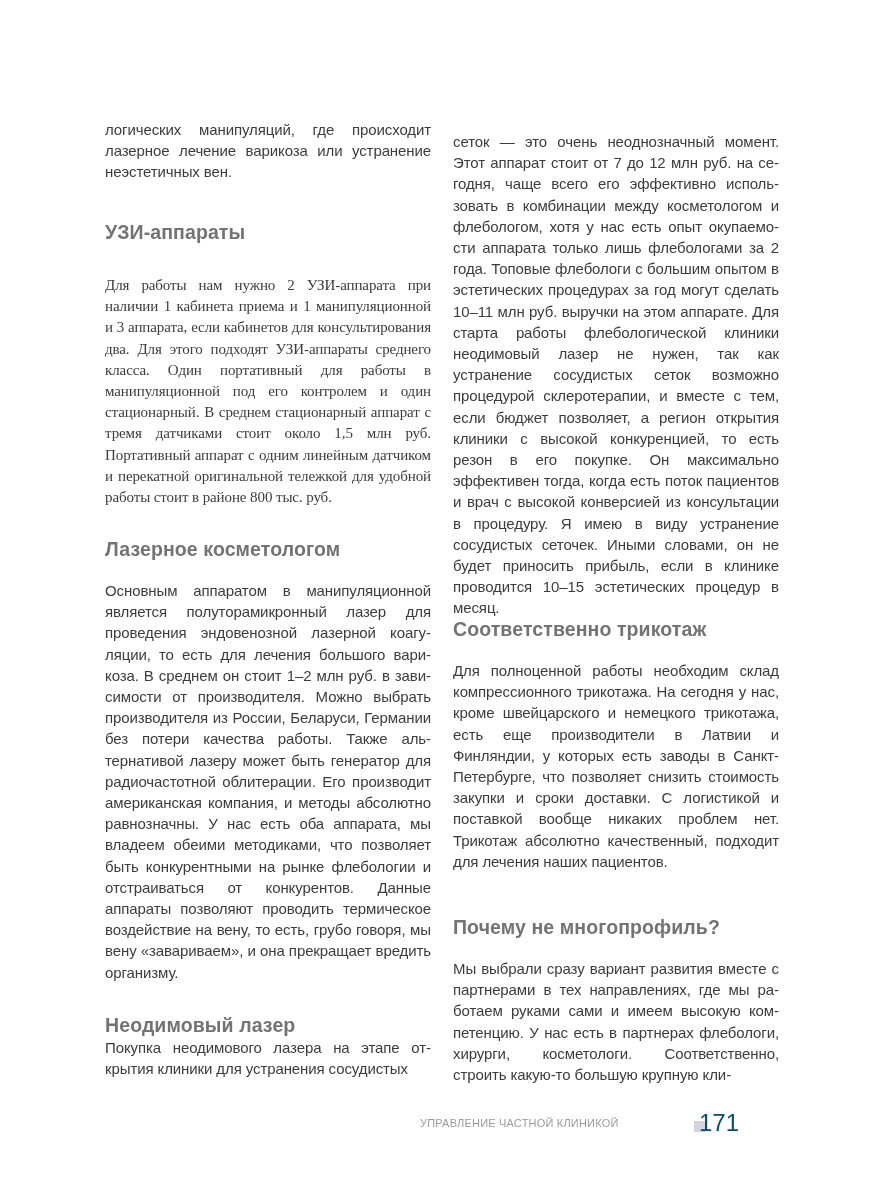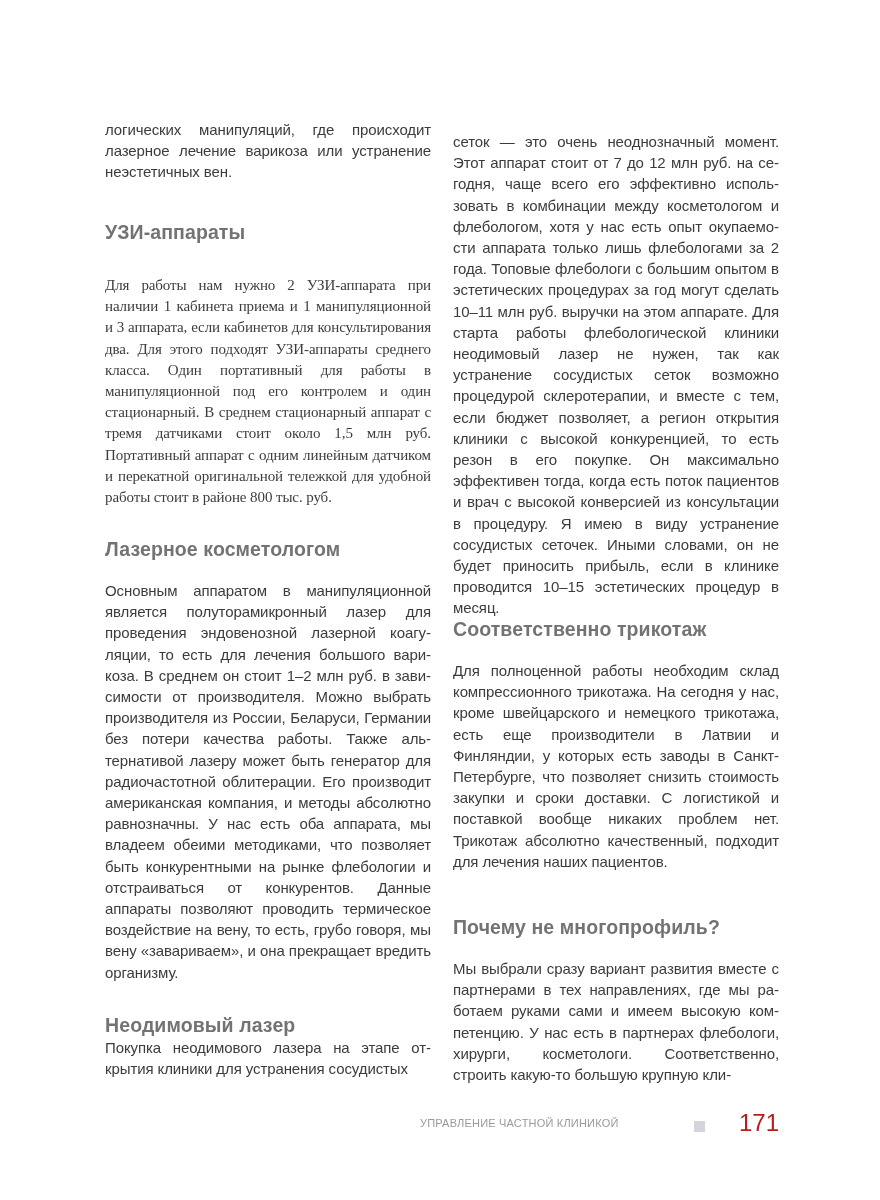--- a/index.html
+++ b/index.html
@@ -82,24 +82,24 @@
     .footer-marker {
       position: absolute;
       left: 694px;
       top: 12px;
       width: 11px;
       height: 11px;
       background: #d4d4dc;
     }
     .footer-page {
       position: absolute;
-      left: 739px;
+      left: 699px;
       top: 0px;
       font-size: 24px;
-      color: #b91c1c;
+      color: #0c4a6e;
       font-weight: normal;
     }
   </style>
 </head>
 <body>
 
 <div class="page">
 
   <div class="column col-left">
     <p class="body-text l-p1">логических манипуляций, где происходит лазерное лечение варикоза или устранение неэстетичных вен.</p>

